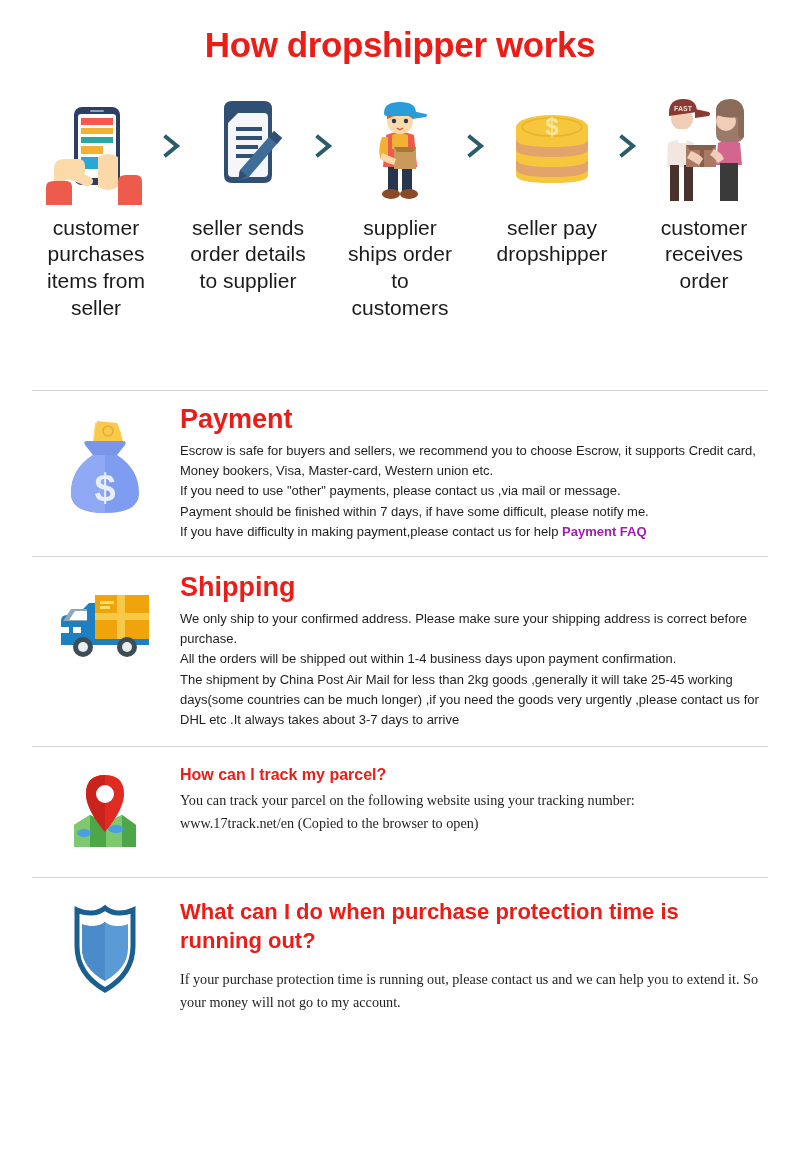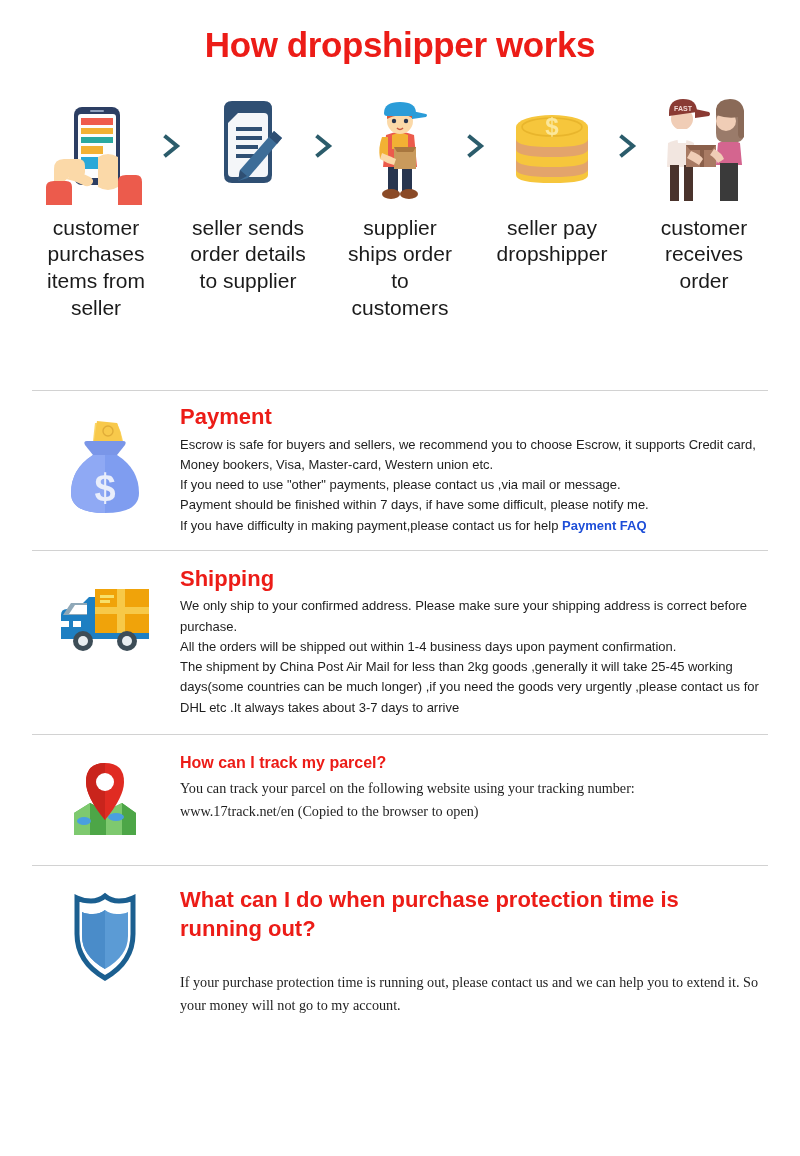--- a/index.html
+++ b/index.html
@@ -41,34 +41,34 @@
   }
   .section{
     display:flex;align-items:flex-start;padding:0 30px 0 30px;
   }
   .sec-icon{
     flex:0 0 150px;display:flex;align-items:flex-start;justify-content:center;
     padding-top:14px;
   }
   .sec-body{flex:1 1 auto;padding-right:4px;}
   .sec-head{
-    color:#ec1c17;font-weight:bold;font-size:22px;margin:0 0 4px 0;line-height:1.25;
+    color:#ec1c17;font-weight:bold;font-size:27px;margin:0 0 4px 0;line-height:1.25;
   }
   .sec-line{
     font-size:13px;line-height:1.56;color:#1e1e1e;
   }
-  .accent{color:#1d4ed8;font-weight:bold;}
+  .accent{color:#a21caf;font-weight:bold;}
 
   #sec-payment{padding-top:12px;padding-bottom:14px;}
   #sec-shipping{padding-top:14px;padding-bottom:16px;}
   #sec-tracking{padding-top:18px;padding-bottom:20px;}
   #sec-protection{padding-top:20px;padding-bottom:20px;}
   #sec-tracking .sec-icon,#sec-protection .sec-icon{padding-top:6px;}
   #sec-tracking .sec-head{font-size:16px;}
-  #sec-protection .sec-head{font-size:22px;line-height:1.3;margin-bottom:28px;}
+  #sec-protection .sec-head{font-size:22px;line-height:1.3;margin-bottom:12px;}
   #sec-tracking .sec-line,#sec-protection .sec-line{font-size:14.2px;line-height:1.62;font-family:Liberation Serif, serif;}
 </style>
 </head>
 <body>
 
 <div class="page">
 
   <h1 class="title">How dropshipper works</h1>
 
   <div class="flow">

